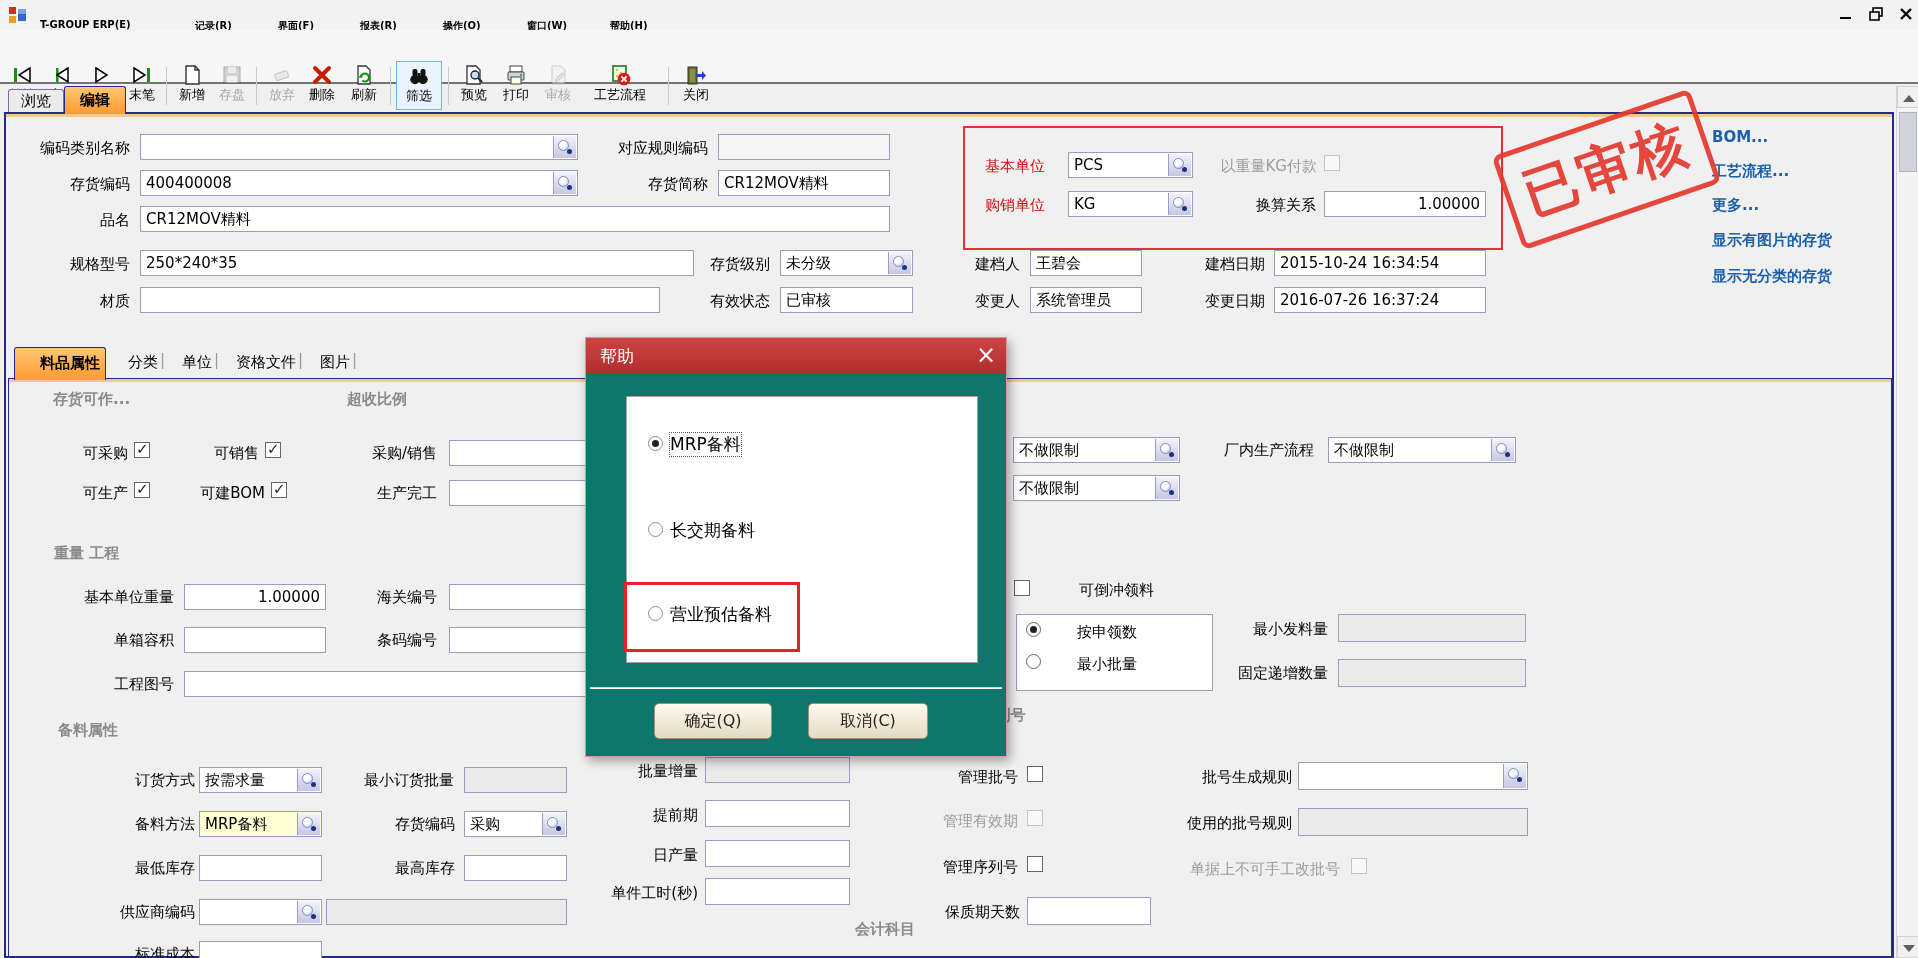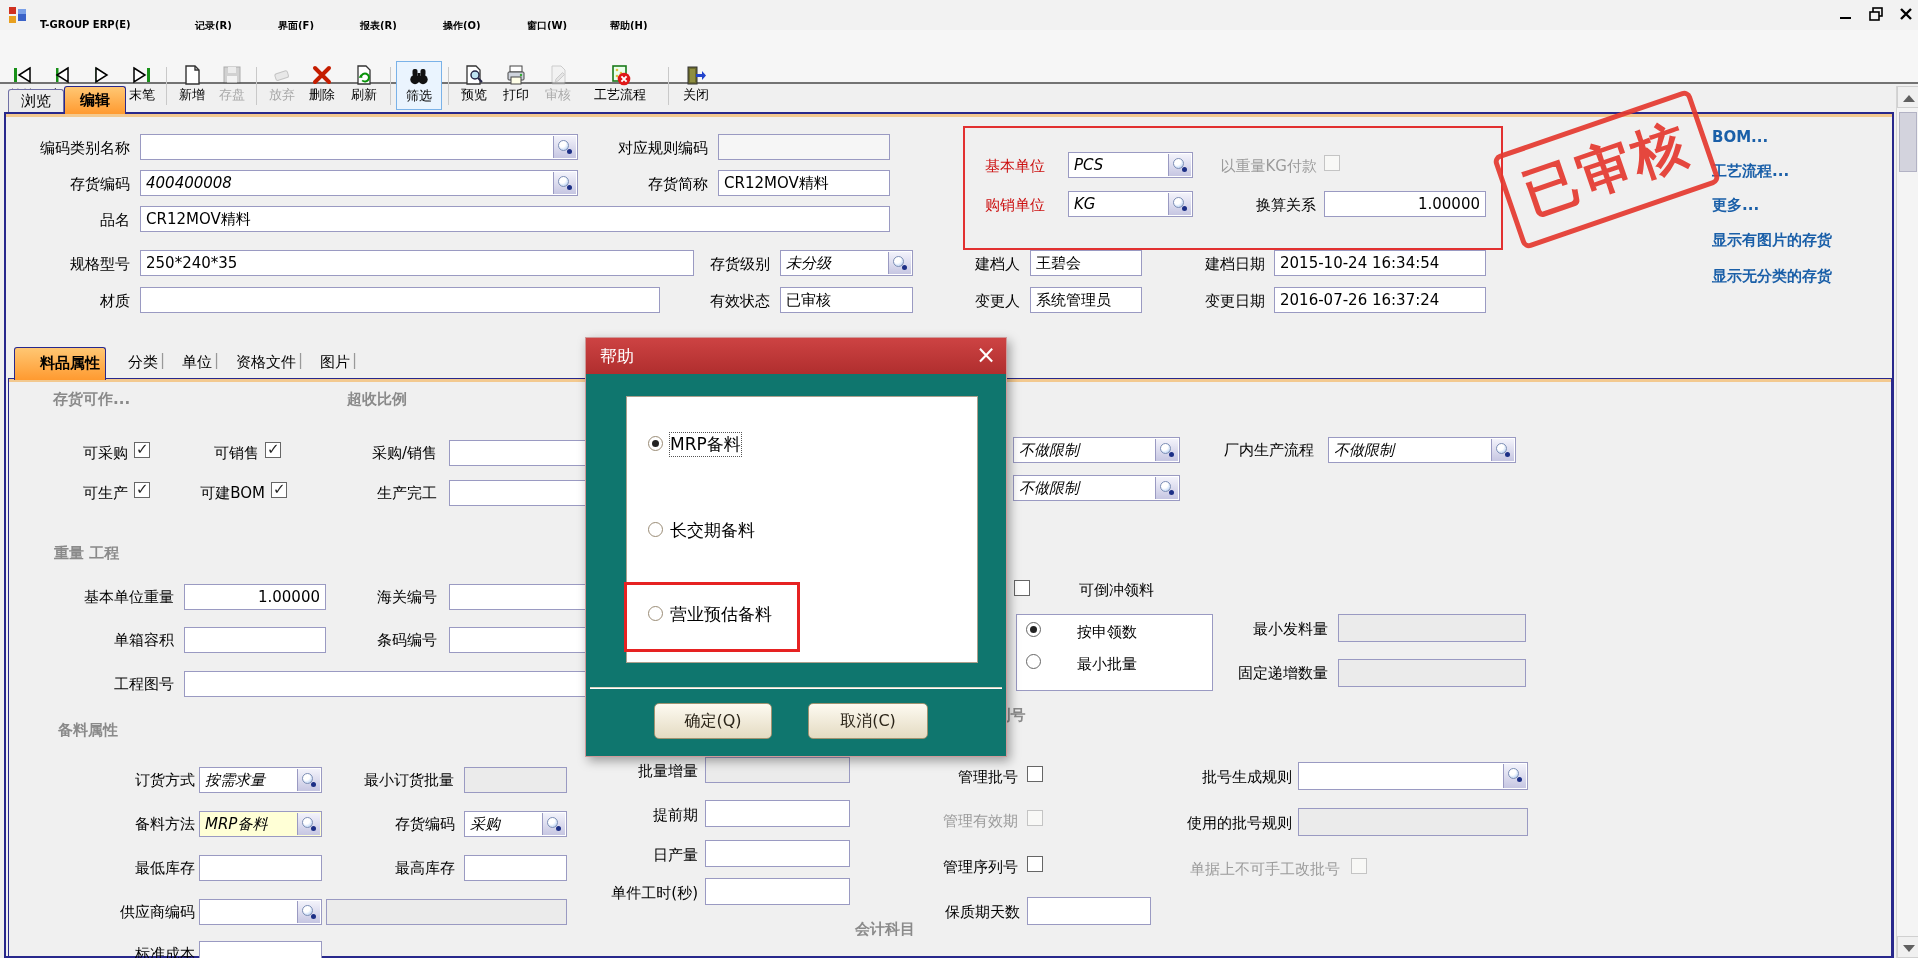--- a/index.html
+++ b/index.html
@@ -31,21 +31,21 @@
   .lbl.left{text-align:right;}
   .red{color:#cc1111;}
   .grayt{color:#9b9b9b;}
   .sec{position:absolute;font-size:15px;font-weight:bold;color:#8a8a8a;white-space:nowrap;cursor:default;}
   .fld{position:absolute;background:#fff;border:1px solid #9a9ac2;box-sizing:border-box;font-size:15px;
        line-height:20px;padding:2px 5px;white-space:nowrap;overflow:hidden;}
   .fld.gray{background:#ebebeb;}
   .fld.yellow{background:#ffffd6;}
   .fld.num{text-align:right;}
   .ftext{display:block;}
-  .haslk .ftext{margin-right:20px;font-style:italic;}
+  .haslk .ftext{margin-right:20px;}
   .lk{position:absolute;top:1px;right:1px;bottom:1px;width:22px;background:linear-gradient(180deg,#f3f3fb,#c6c6e2);
       border-left:1px solid #9a9ac2;cursor:pointer;}
   .lk::before{content:"";position:absolute;left:4px;top:4px;width:9px;height:9px;border-radius:50%;
       background:radial-gradient(circle at 35% 30%,#ffffff 40%,#cfe0f8 70%,#9ab2dd);border:1px solid #7d8fb5;}
   .lk::after{content:"";position:absolute;left:13px;top:13px;width:5px;height:5px;border-radius:50%;background:#1c2f86;}
   .chk{position:absolute;width:16px;height:16px;background:#fff;border:1px solid #666;box-sizing:border-box;cursor:pointer;}
   .chk.checked::before{content:"✓";position:absolute;left:1px;top:-3px;font-size:15px;font-weight:bold;color:#222;}
   .chk.dis{border-color:#c4c4c4;background:#f8f8f6;cursor:default;}
   .rad{position:absolute;width:15px;height:15px;border-radius:50%;background:#fff;border:1px solid #666;box-sizing:border-box;cursor:pointer;}
   .rad.sel::before{content:"";position:absolute;left:3px;top:3px;width:7px;height:7px;border-radius:50%;background:#222;}

